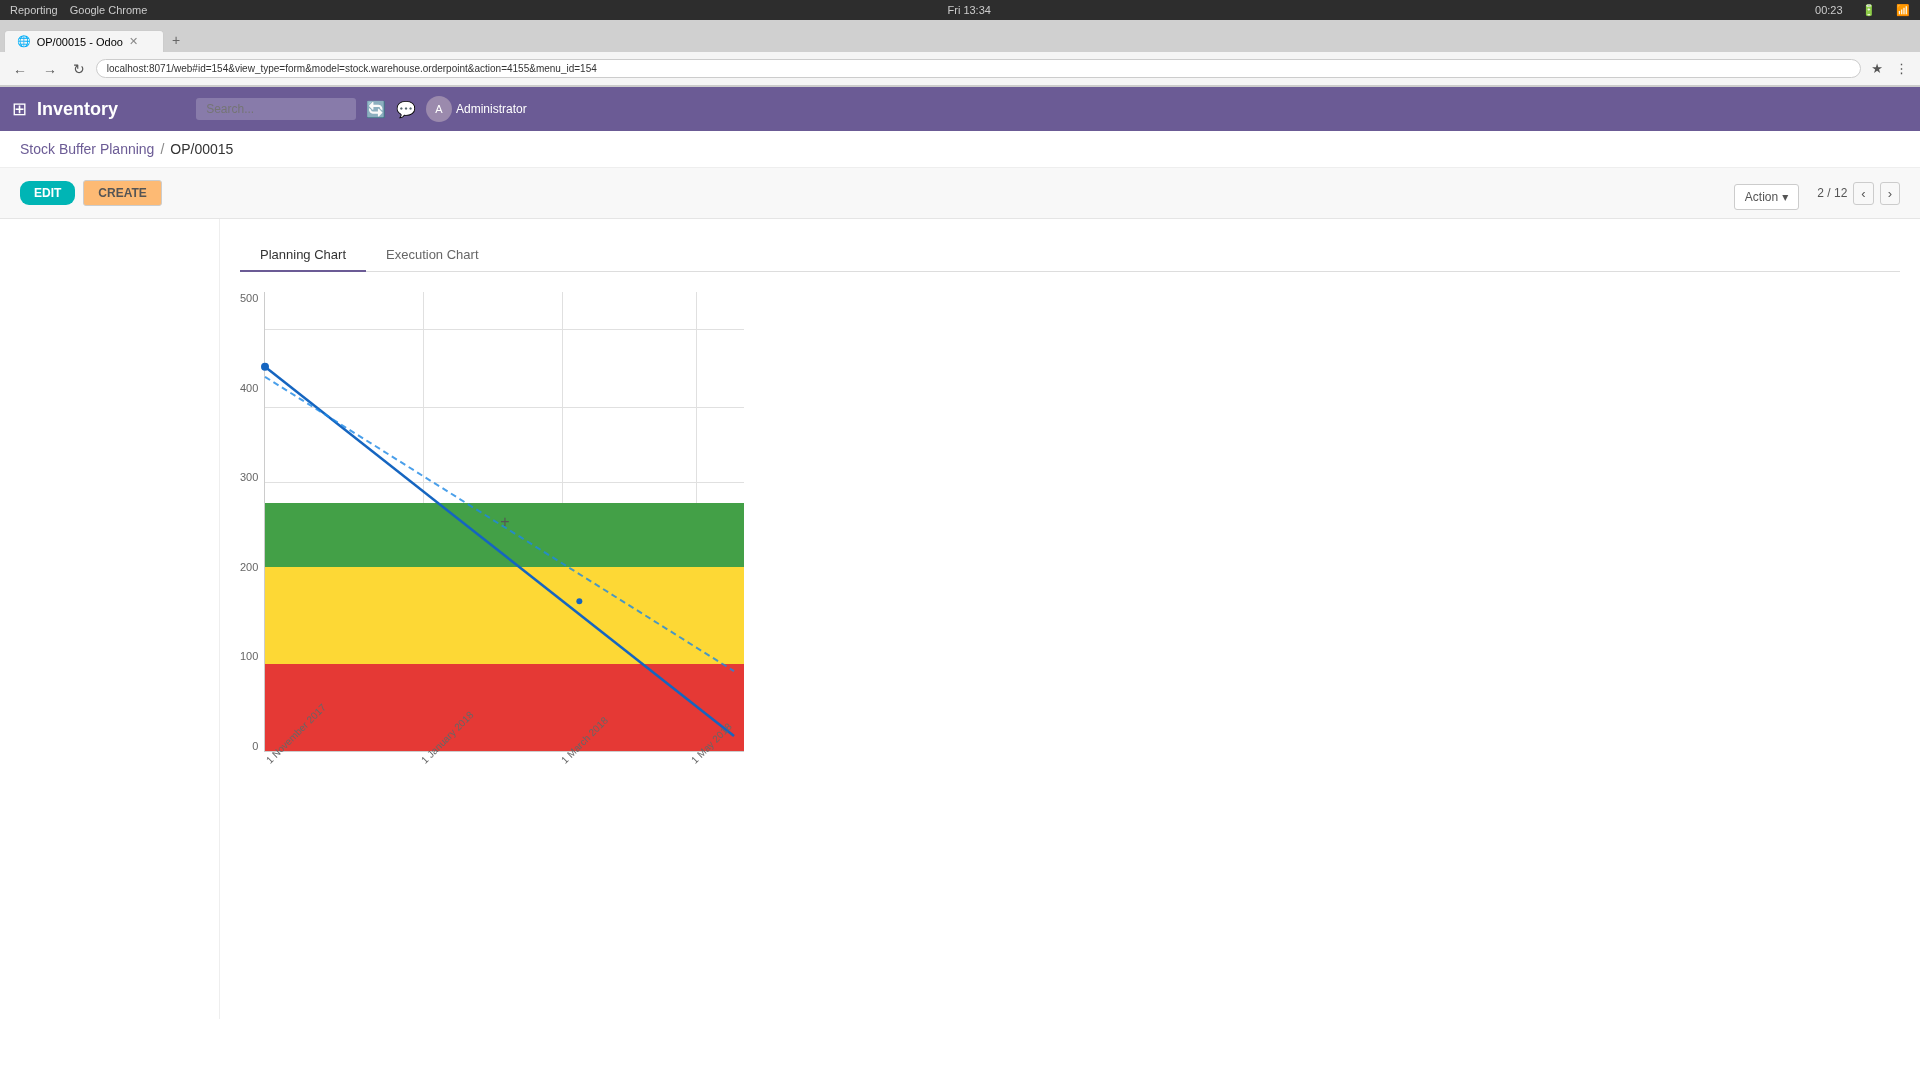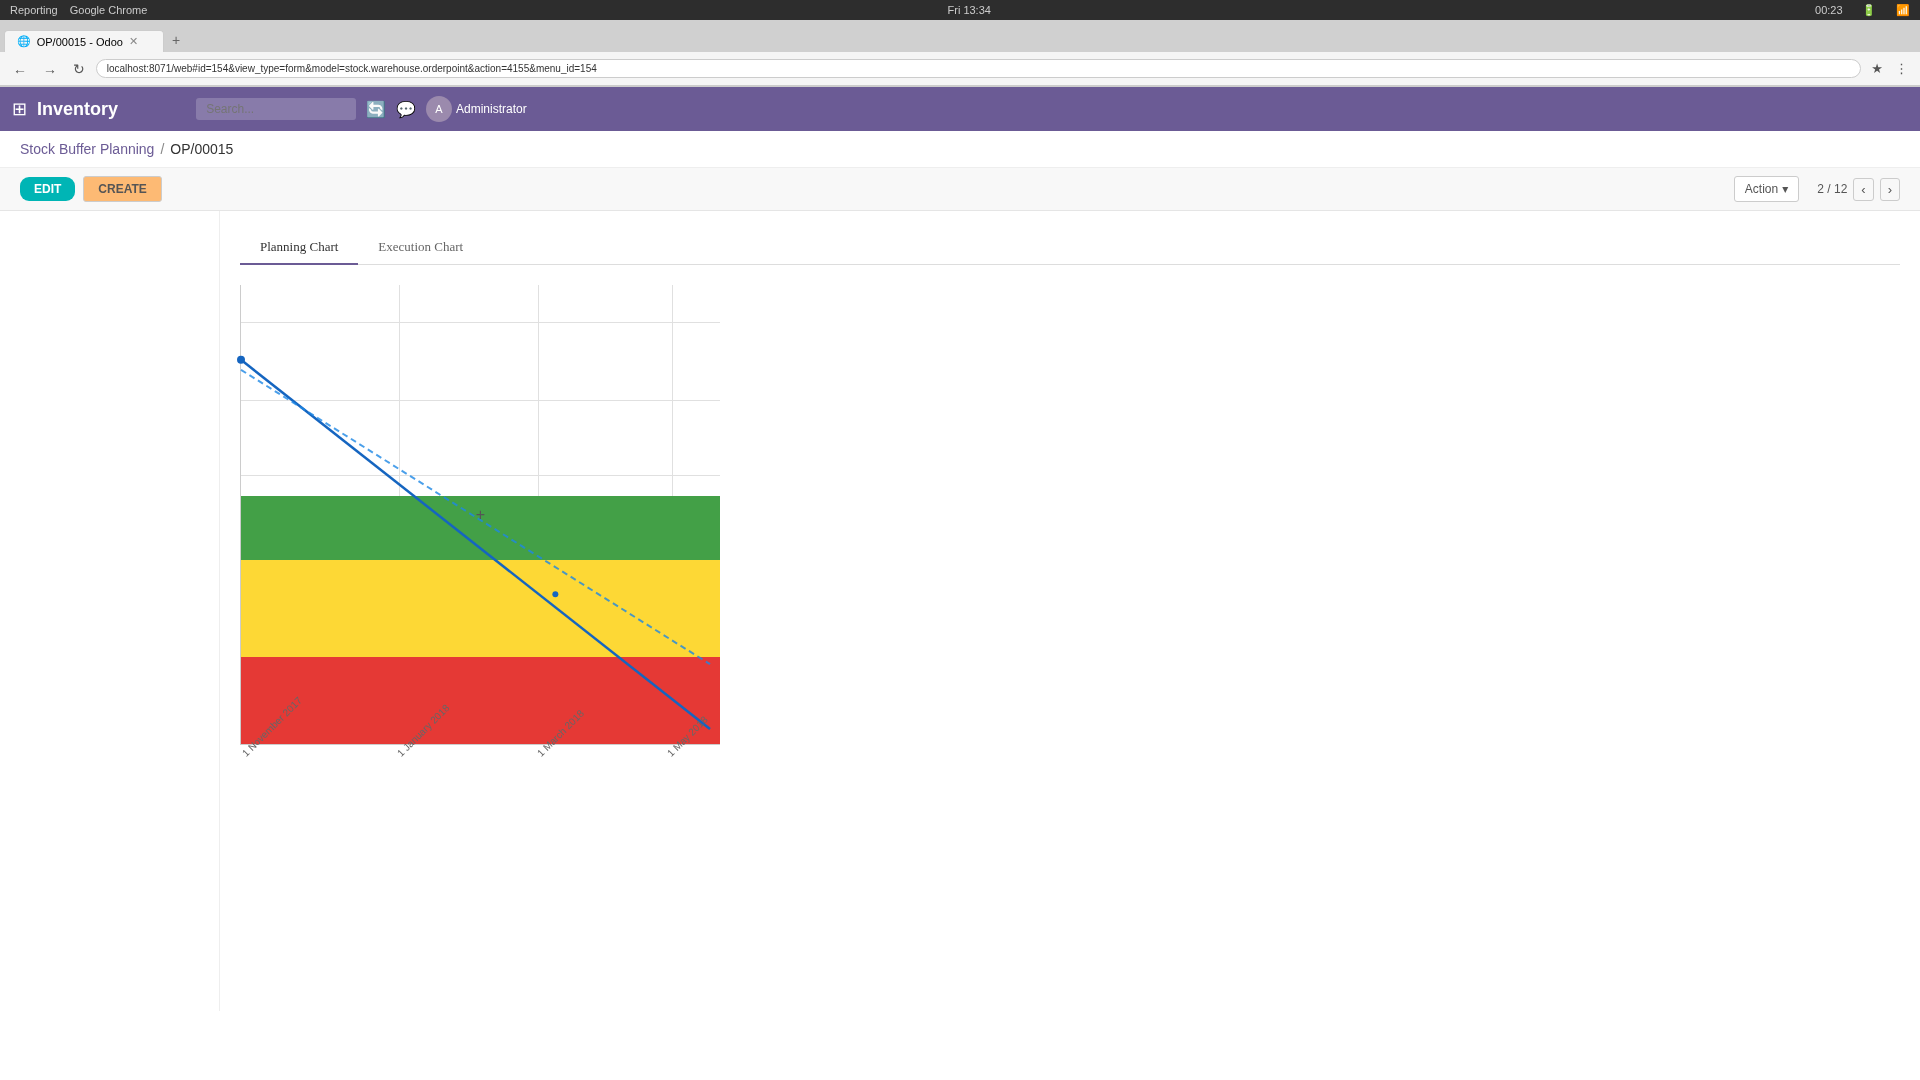--- a/index.html
+++ b/index.html
@@ -224,20 +224,21 @@
       color: #555;
       border: 1px solid #ccc;
       border-radius: 3px;
       padding: 5px 10px;
       font-size: 12px;
       cursor: pointer;
       margin-left: auto;
       display: flex;
       align-items: center;
       gap: 4px;
+      margin-top: 8px;
     }
     .pager {
       display: flex;
       align-items: center;
       gap: 6px;
       margin-left: 10px;
       font-size: 12px;
       color: #555;
     }
     .pager-btn {
@@ -264,21 +265,20 @@
     .chart-area {
       flex: 1;
       padding: 20px;
     }
 
     
     .tab-bar {
       display: flex;
       border-bottom: 1px solid #ddd;
       margin-bottom: 20px;
-      font-family: Liberation Serif, serif;
     }
     .tab {
       padding: 8px 20px;
       cursor: pointer;
       font-size: 13px;
       color: #666;
       border-bottom: 2px solid transparent;
       margin-bottom: -1px;
     }
     .tab.active {
@@ -463,20 +463,28 @@
 
     <div class="chart-area">
 
       <div class="tab-bar">
         <div class="tab active">Planning Chart</div>
         <div class="tab">Execution Chart</div>
       </div>
 
       <div class="chart-wrapper">
 
+        <div class="y-axis-labels">
+          <span>500</span>
+          <span>400</span>
+          <span>300</span>
+          <span>200</span>
+          <span>100</span>
+          <span>0</span>
+        </div>
 
         <div style="position: relative;">
           <div class="chart-plot">
 
             <div class="grid-line" style="top: 8%;"></div>
             <div class="grid-line" style="top: 25%;"></div>
             <div class="grid-line" style="top: 41.5%;"></div>
             <div class="grid-line" style="top: 58%;"></div>
             <div class="grid-line" style="top: 74.5%;"></div>
 

